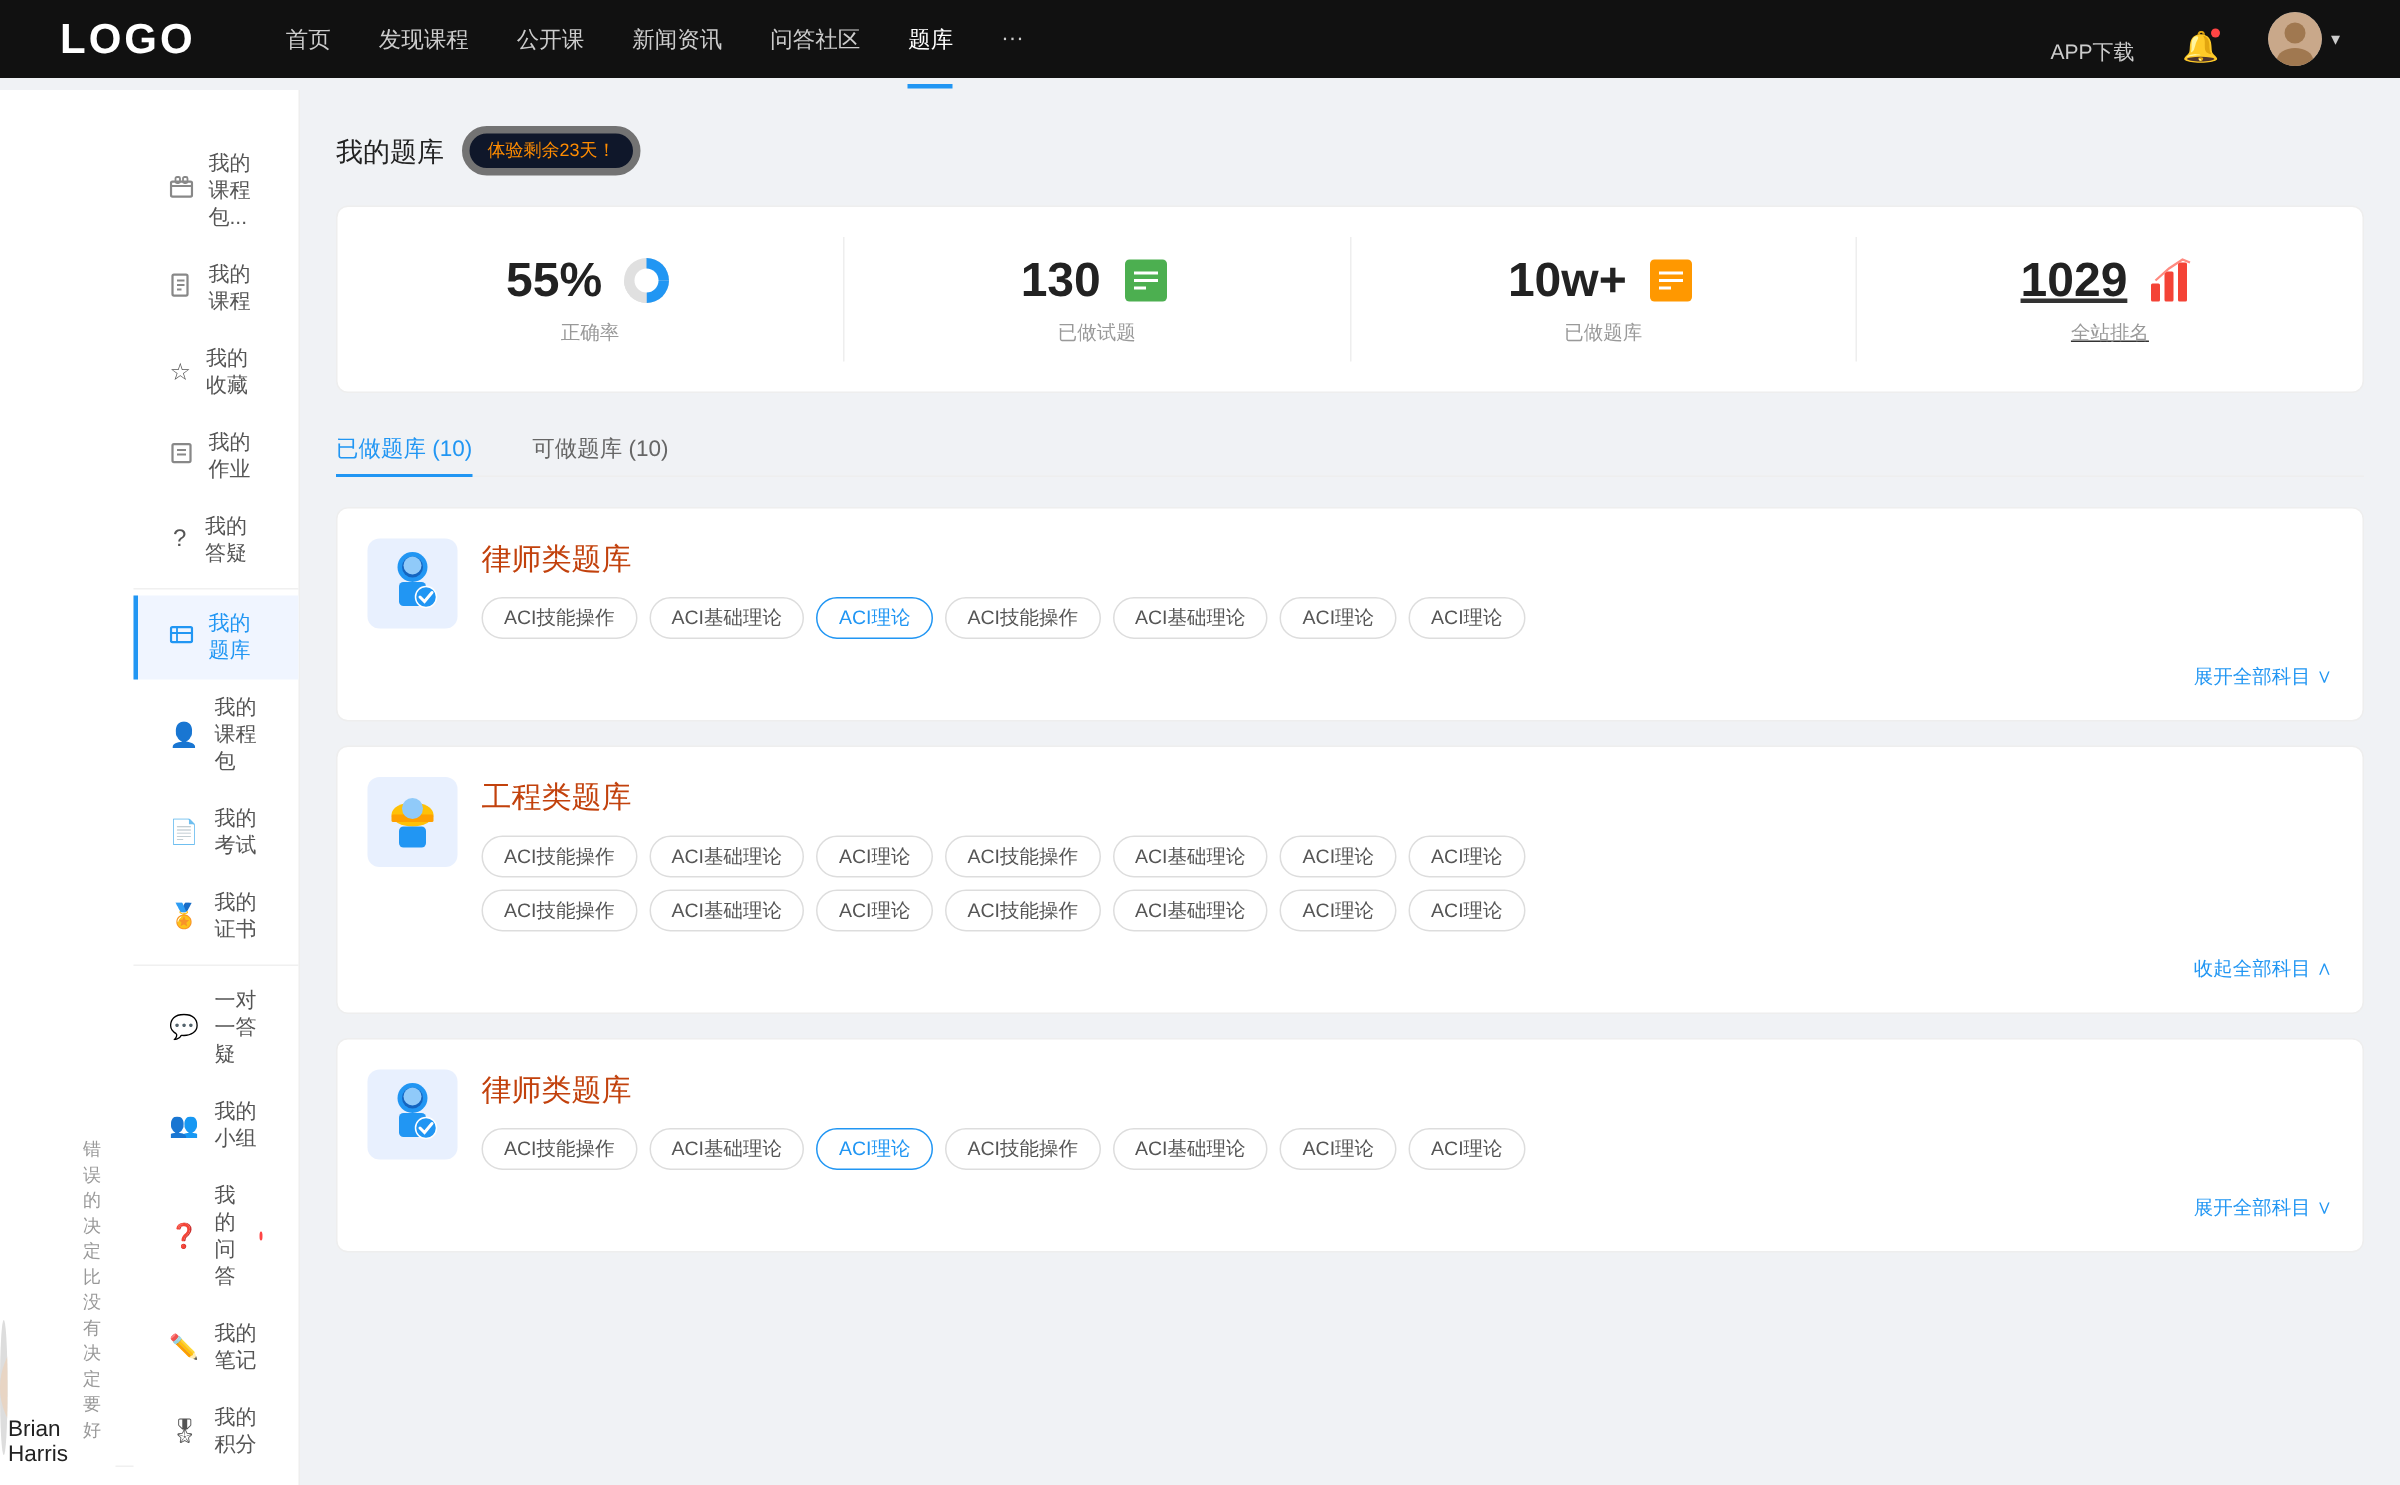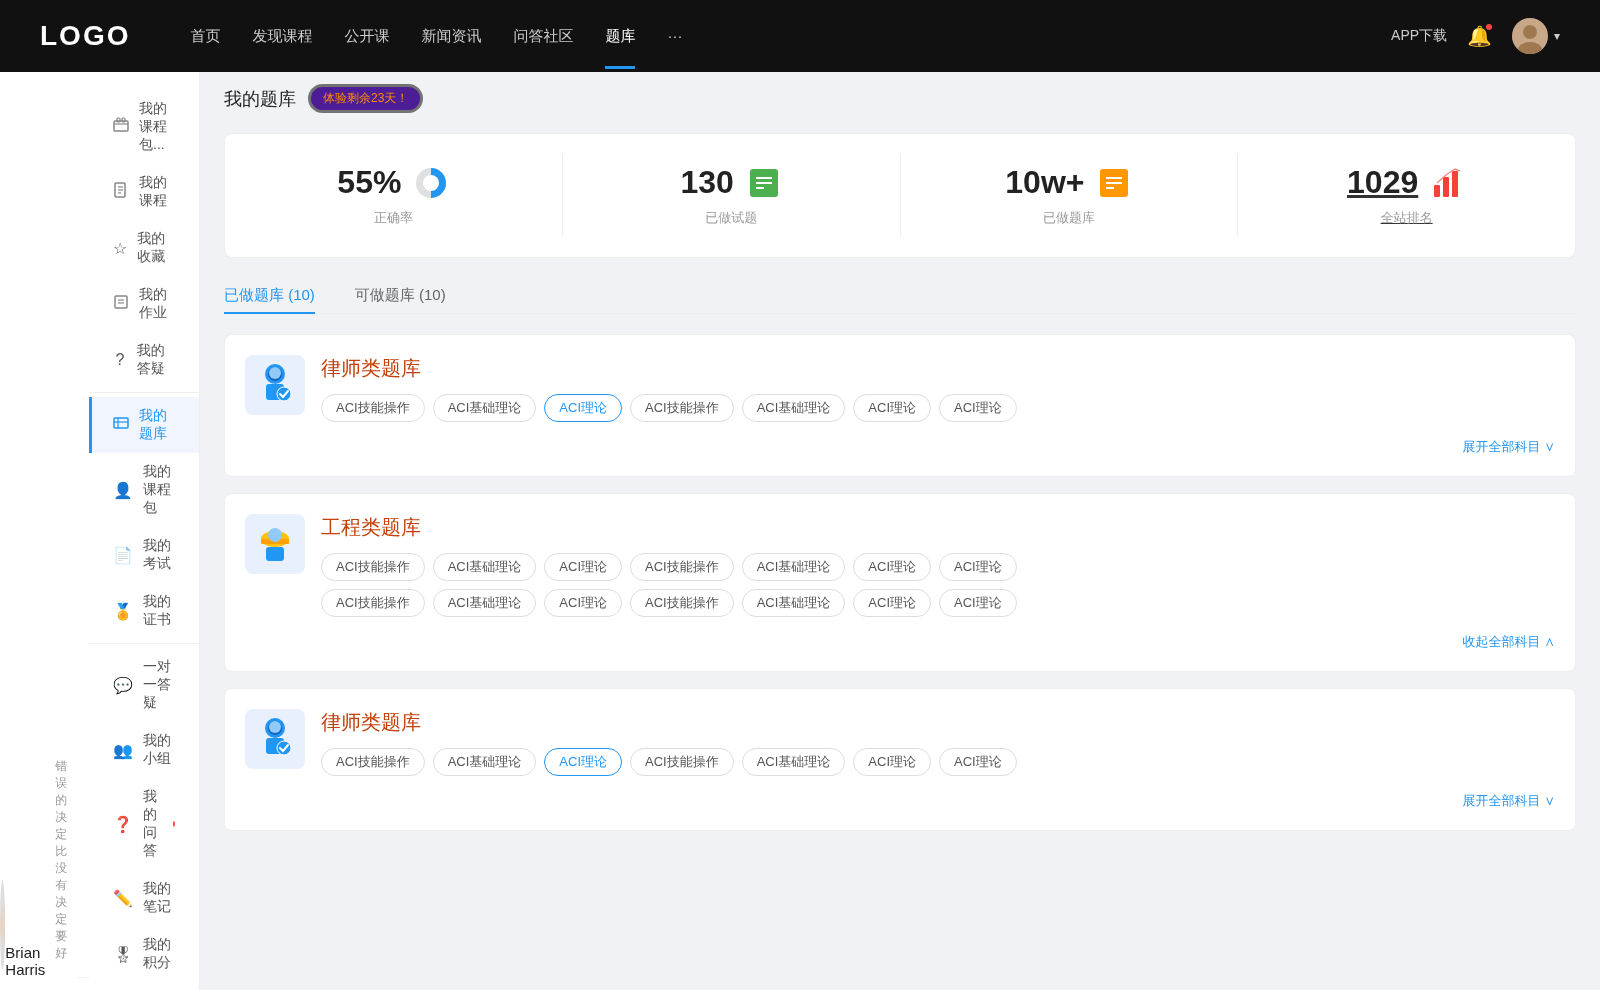--- a/index.html
+++ b/index.html
@@ -1,25 +1,25 @@
 <!DOCTYPE html>
 <html><head>
   <meta charset="utf-8">
   <style>
     * { box-sizing: border-box; margin: 0; padding: 0; }
     body { font-family: -apple-system, BlinkMacSystemFont, "PingFang SC", "Microsoft YaHei", sans-serif; background: #f0f2f5; font-size: 14px; color: #333; }
 
     
-    .header { background: #111; height: 72px; display: flex; align-items: center; padding: 0 40px; position: fixed; top: 0; left: 0; right: 0; z-index: 100; }
+    .header { background: #111; height: 52px; display: flex; align-items: center; padding: 0 40px; position: fixed; top: 0; left: 0; right: 0; z-index: 100; }
     .header-logo { color: white; font-size: 28px; font-weight: bold; letter-spacing: 2px; margin-right: 60px; }
     .header-nav { display: flex; gap: 32px; flex: 1; }
     .nav-item { color: #ccc; font-size: 15px; cursor: pointer; padding: 4px 0; position: relative; }
     .nav-item.active { color: white; }
     .nav-item.active::after { content: ''; position: absolute; bottom: -19px; left: 0; right: 0; height: 3px; background: #2196f3; }
-    .header-right { display: flex; align-items: center; gap: 20px; }
+    .header-right { display: flex; align-items: flex-end; gap: 32px; }
     .app-download { color: #ccc; font-size: 14px; cursor: pointer; }
     .bell-icon { color: #ccc; font-size: 20px; cursor: pointer; position: relative; }
     .bell-dot { position: absolute; top: 0; right: 0; width: 6px; height: 6px; background: #f44; border-radius: 50%; }
     .avatar-container { display: flex; align-items: center; gap: 6px; cursor: pointer; }
     .avatar { width: 36px; height: 36px; border-radius: 50%; background: #888; overflow: hidden; }
     .chevron { color: #ccc; font-size: 12px; }
 
     
     .main-layout { display: flex; margin-top: 60px; min-height: calc(100vh - 60px); }
 
@@ -33,21 +33,21 @@
     .menu-item { display: flex; align-items: center; gap: 10px; padding: 10px 24px; cursor: pointer; color: #555; font-size: 14px; position: relative; }
     .menu-item.active { color: #2196f3; background: #f0f5ff; }
     .menu-item.active::before { content: ''; position: absolute; left: 0; top: 0; bottom: 0; width: 3px; background: #2196f3; }
     .menu-icon { font-size: 16px; width: 20px; text-align: center; color: inherit; }
     .menu-dot { width: 6px; height: 6px; background: #f44; border-radius: 50%; margin-left: 2px; }
 
     
     .main-content { flex: 1; padding: 24px; overflow-y: auto; }
     .page-header { display: flex; align-items: center; gap: 12px; margin-bottom: 20px; }
     .page-title { font-size: 18px; font-weight: 500; color: #222; }
-    .trial-badge { background: #4c1d95; color: #ff8c00; border: 3px solid #737373; border-radius: 20px; padding: 3px 12px; font-size: 12px; }
+    .trial-badge { background: #0f172a; color: #ff8c00; border: 5px solid #737373; border-radius: 20px; padding: 3px 12px; font-size: 12px; }
 
     
     .stats-row { display: flex; background: white; border-radius: 8px; padding: 20px 0; margin-bottom: 20px; border: 1px solid #eee; }
     .stat-item { flex: 1; display: flex; flex-direction: column; align-items: center; padding: 10px 20px; border-right: 1px solid #eee; }
     .stat-item:last-child { border-right: none; text-decoration: underline; }
     .stat-top { display: flex; align-items: center; gap: 12px; margin-bottom: 8px; }
     .stat-number { font-size: 32px; font-weight: 600; color: #222; }
     .stat-icon { width: 36px; height: 36px; display: flex; align-items: center; justify-content: center; }
     .stat-label { font-size: 13px; color: #999; }
 

